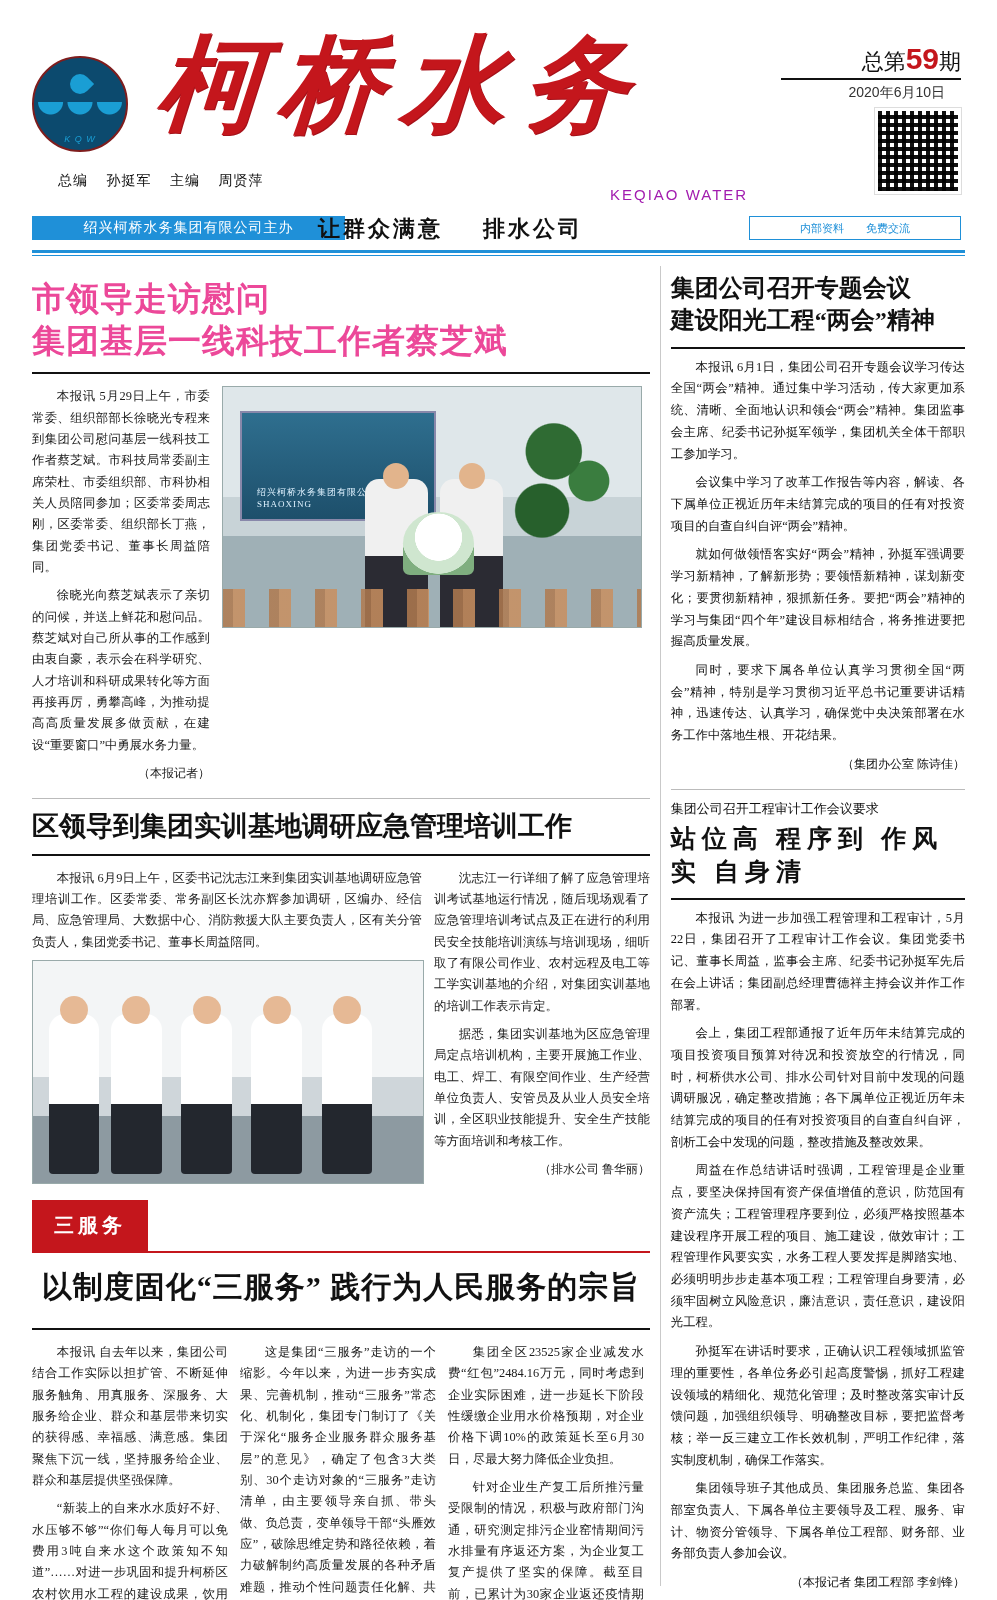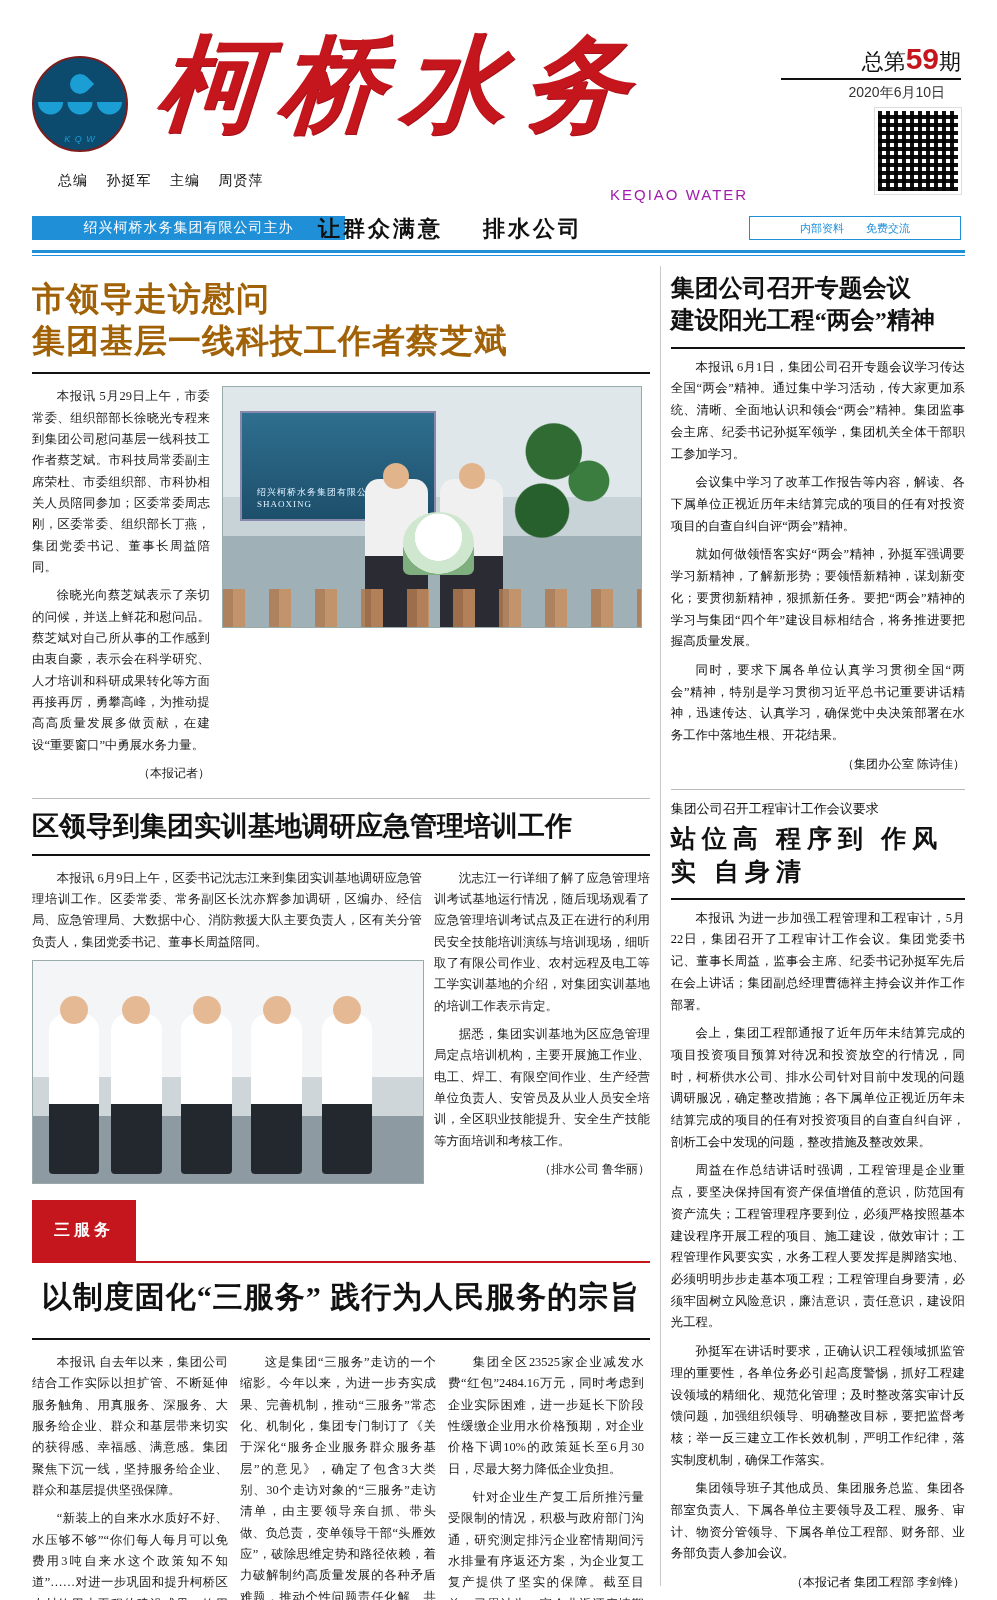--- a/index.html
+++ b/index.html
@@ -100,21 +100,21 @@
 
   
   .content { display:flex; margin-top:10px; padding:0 14px; gap:0; }
   .col-left { width:620px; }
   .col-div { width:22px; display:flex; justify-content:center; }
   .col-div .line { width:1px; background:#c9c9c9; height:1320px; }
   .col-right { width:312px; }
 
   h1.head-main {
     font-size:33px; font-weight:bold; line-height:1.28; margin:12px 0 0 0;
-    letter-spacing:1px; color:#a16207;
+    letter-spacing:1px; color:#ec4899;
   }
   h2.head-sub {
     font-size:27px; font-weight:bold; line-height:1.3; margin:10px 0 6px 0; color:#111;
   }
   .hr-black { height:2px; background:#111; margin:10px 0 0 0; }
   .hr-gray { height:1px; background:#bbb; margin:14px 0 10px 0; }
 
   .art-body { display:flex; gap:12px; margin-top:12px; }
   .txtcol {
     font-size:12.4px; line-height:1.72; text-align:justify; color:#1a1a1a;
@@ -174,21 +174,21 @@
     background:linear-gradient(#ffffff 0 56%, #23272e 56% 100%);
     border-radius:16px 16px 4px 4px;
   }
   .photo2 .man:before {
     content:""; position:absolute; top:-18px; left:50%; transform:translateX(-50%);
     width:28px; height:28px; border-radius:50%; background:#e6b995;
   }
 
   .section-tag {
     display:inline-block; background:#c4161c; color:#fff;
-    font-size:16px; font-weight:bold; padding:20px 22px; letter-spacing:4px;
+    font-size:20px; font-weight:bold; padding:12px 22px; letter-spacing:4px;
   }
   .tag-row { margin-top:16px; border-bottom:2px solid #c4161c; padding-bottom:0; }
 
   h2.head-center {
     text-align:center; font-size:30px; font-weight:bold; margin:14px 0 20px 0; letter-spacing:1px;
   }
 
   
   .r-head1 { font-size:24px; font-weight:bold; line-height:1.35; margin:6px 0 0 0; }
   .r-rule { height:2px; background:#111; margin:10px 0 8px 0; }

